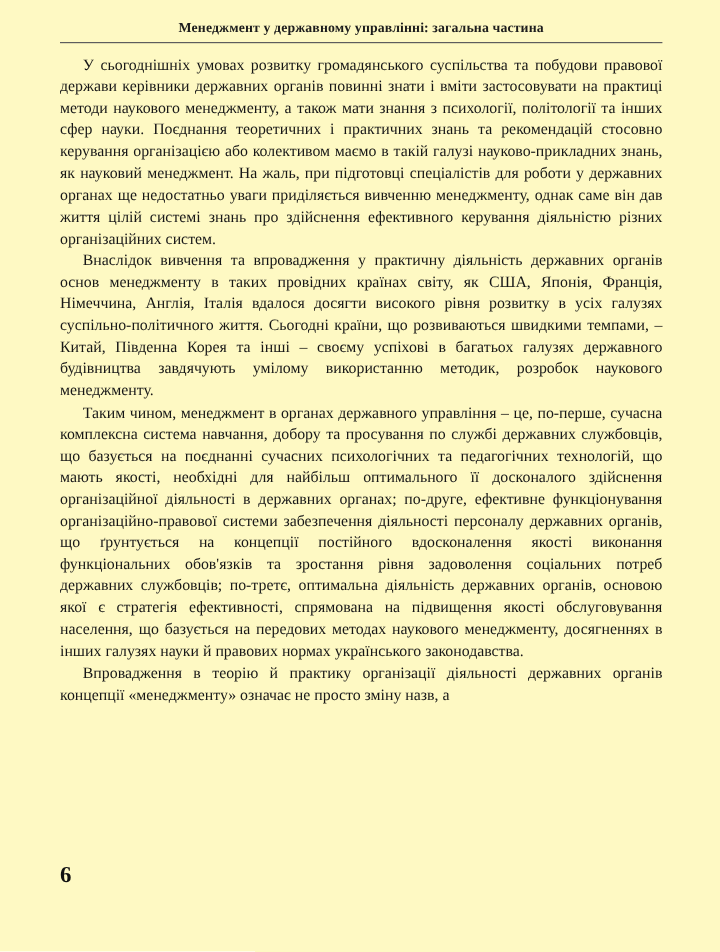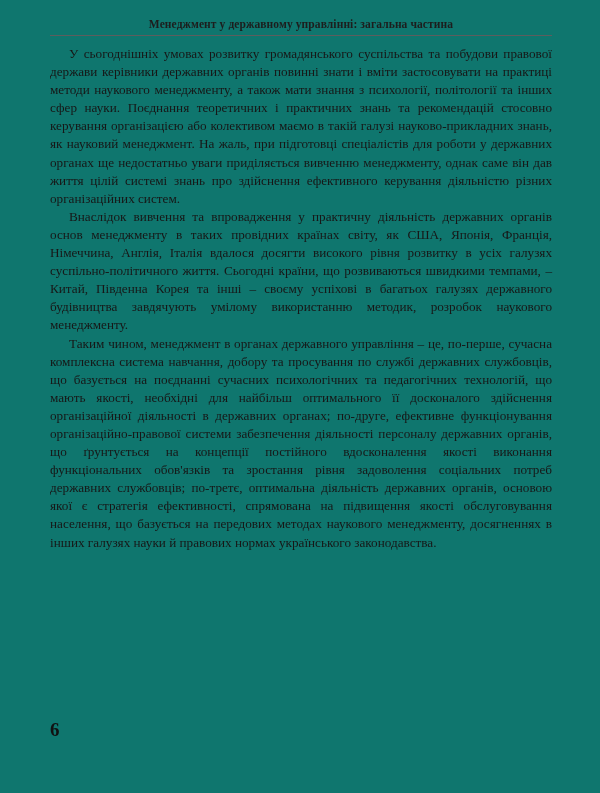--- a/index.html
+++ b/index.html
@@ -4,21 +4,21 @@
 <style>
   html, body {
     margin: 0;
     padding: 0;
     background: #ffffff;
   }
   .page {
     position: relative;
     width: 600px;
     height: 793px;
-    background: #0f766e;
+    background: #fef9c3;
     overflow: hidden;
     font-family: "Liberation Serif", "DejaVu Serif", serif;
     color: #1b1b1b;
   }
   .page-inner {
     position: absolute;
     left: 50px;
     right: 48px;
     top: 18px;
     bottom: 0;
@@ -63,16 +63,17 @@
 <body>
 
 <div class="page">
   <div class="page-inner">
     <div class="running-head">Менеджмент у державному управлінні: загальна частина</div>
     <div class="head-rule"></div>
     <div class="body-text">
       <p>У сьогоднішніх умовах розвитку громадянського суспільства та побудови правової держави керівники державних органів повинні знати і вміти застосовувати на практиці методи наукового менеджменту, а також мати знання з психології, політології та інших сфер науки. Поєднання теоретичних і практичних знань та рекомендацій стосовно керування організацією або колективом маємо в такій галузі науково-прикладних знань, як науковий менеджмент. На жаль, при підготовці спеціалістів для роботи у державних органах ще недостатньо уваги приділяється вивченню менеджменту, однак саме він дав життя цілій системі знань про здійснення ефективного керування діяльністю різних організаційних систем.</p>
       <p>Внаслідок вивчення та впровадження у практичну діяльність державних органів основ менеджменту в таких провідних країнах світу, як США, Японія, Франція, Німеччина, Англія, Італія вдалося досягти високого рівня розвитку в усіх галузях суспільно-політичного життя. Сьогодні країни, що розвиваються швидкими темпами, – Китай, Південна Корея та інші – своєму успіхові в багатьох галузях державного будівництва завдячують умілому використанню методик, розробок наукового менеджменту.</p>
       <p>Таким чином, менеджмент в органах державного управління – це, по-перше, сучасна комплексна система навчання, добору та просування по службі державних службовців, що базується на поєднанні сучасних психологічних та педагогічних технологій, що мають якості, необхідні для найбільш оптимального її досконалого здійснення організаційної діяльності в державних органах; по-друге, ефективне функціонування організаційно-правової системи забезпечення діяльності персоналу державних органів, що ґрунтується на концепції постійного вдосконалення якості виконання функціональних обов'язків та зростання рівня задоволення соціальних потреб державних службовців; по-третє, оптимальна діяльність державних органів, основою якої є стратегія ефективності, спрямована на підвищення якості обслуговування населення, що базується на передових методах наукового менеджменту, досягненнях в інших галузях науки й правових нормах українського законодавства.</p>
+      <p>Впровадження в теорію й практику організації діяльності державних органів концепції «менеджменту» означає не просто зміну назв, а</p>
     </div>
   </div>
   <div class="folio">6</div>
 </div>
 
 </body></html>

